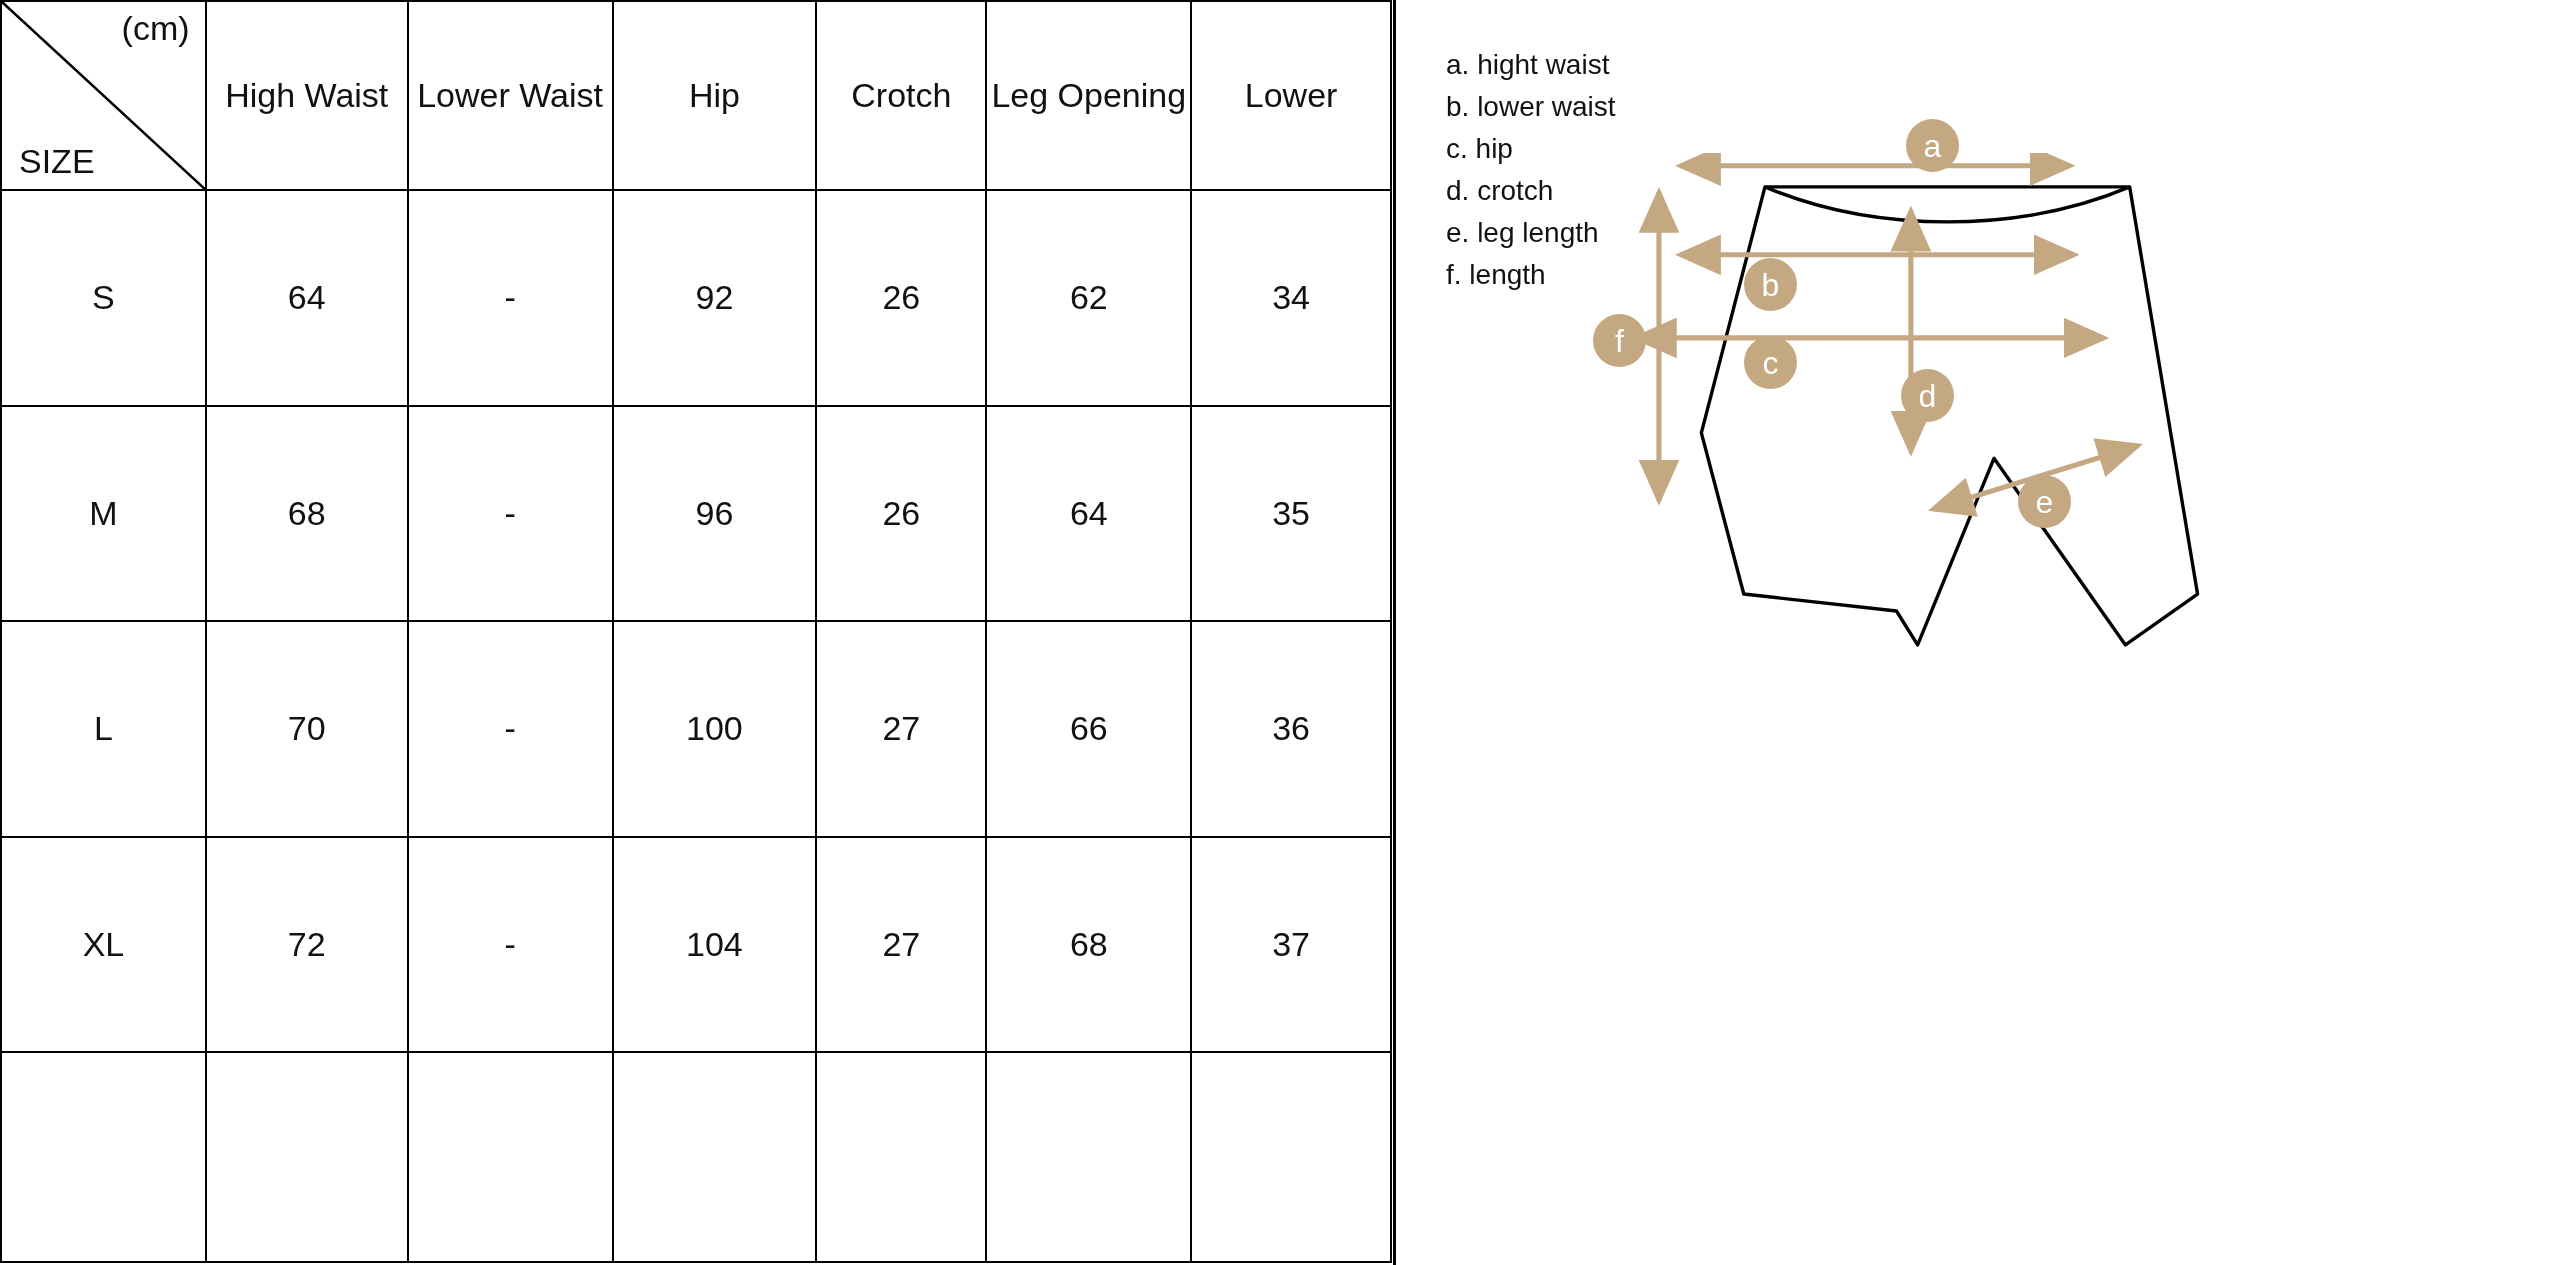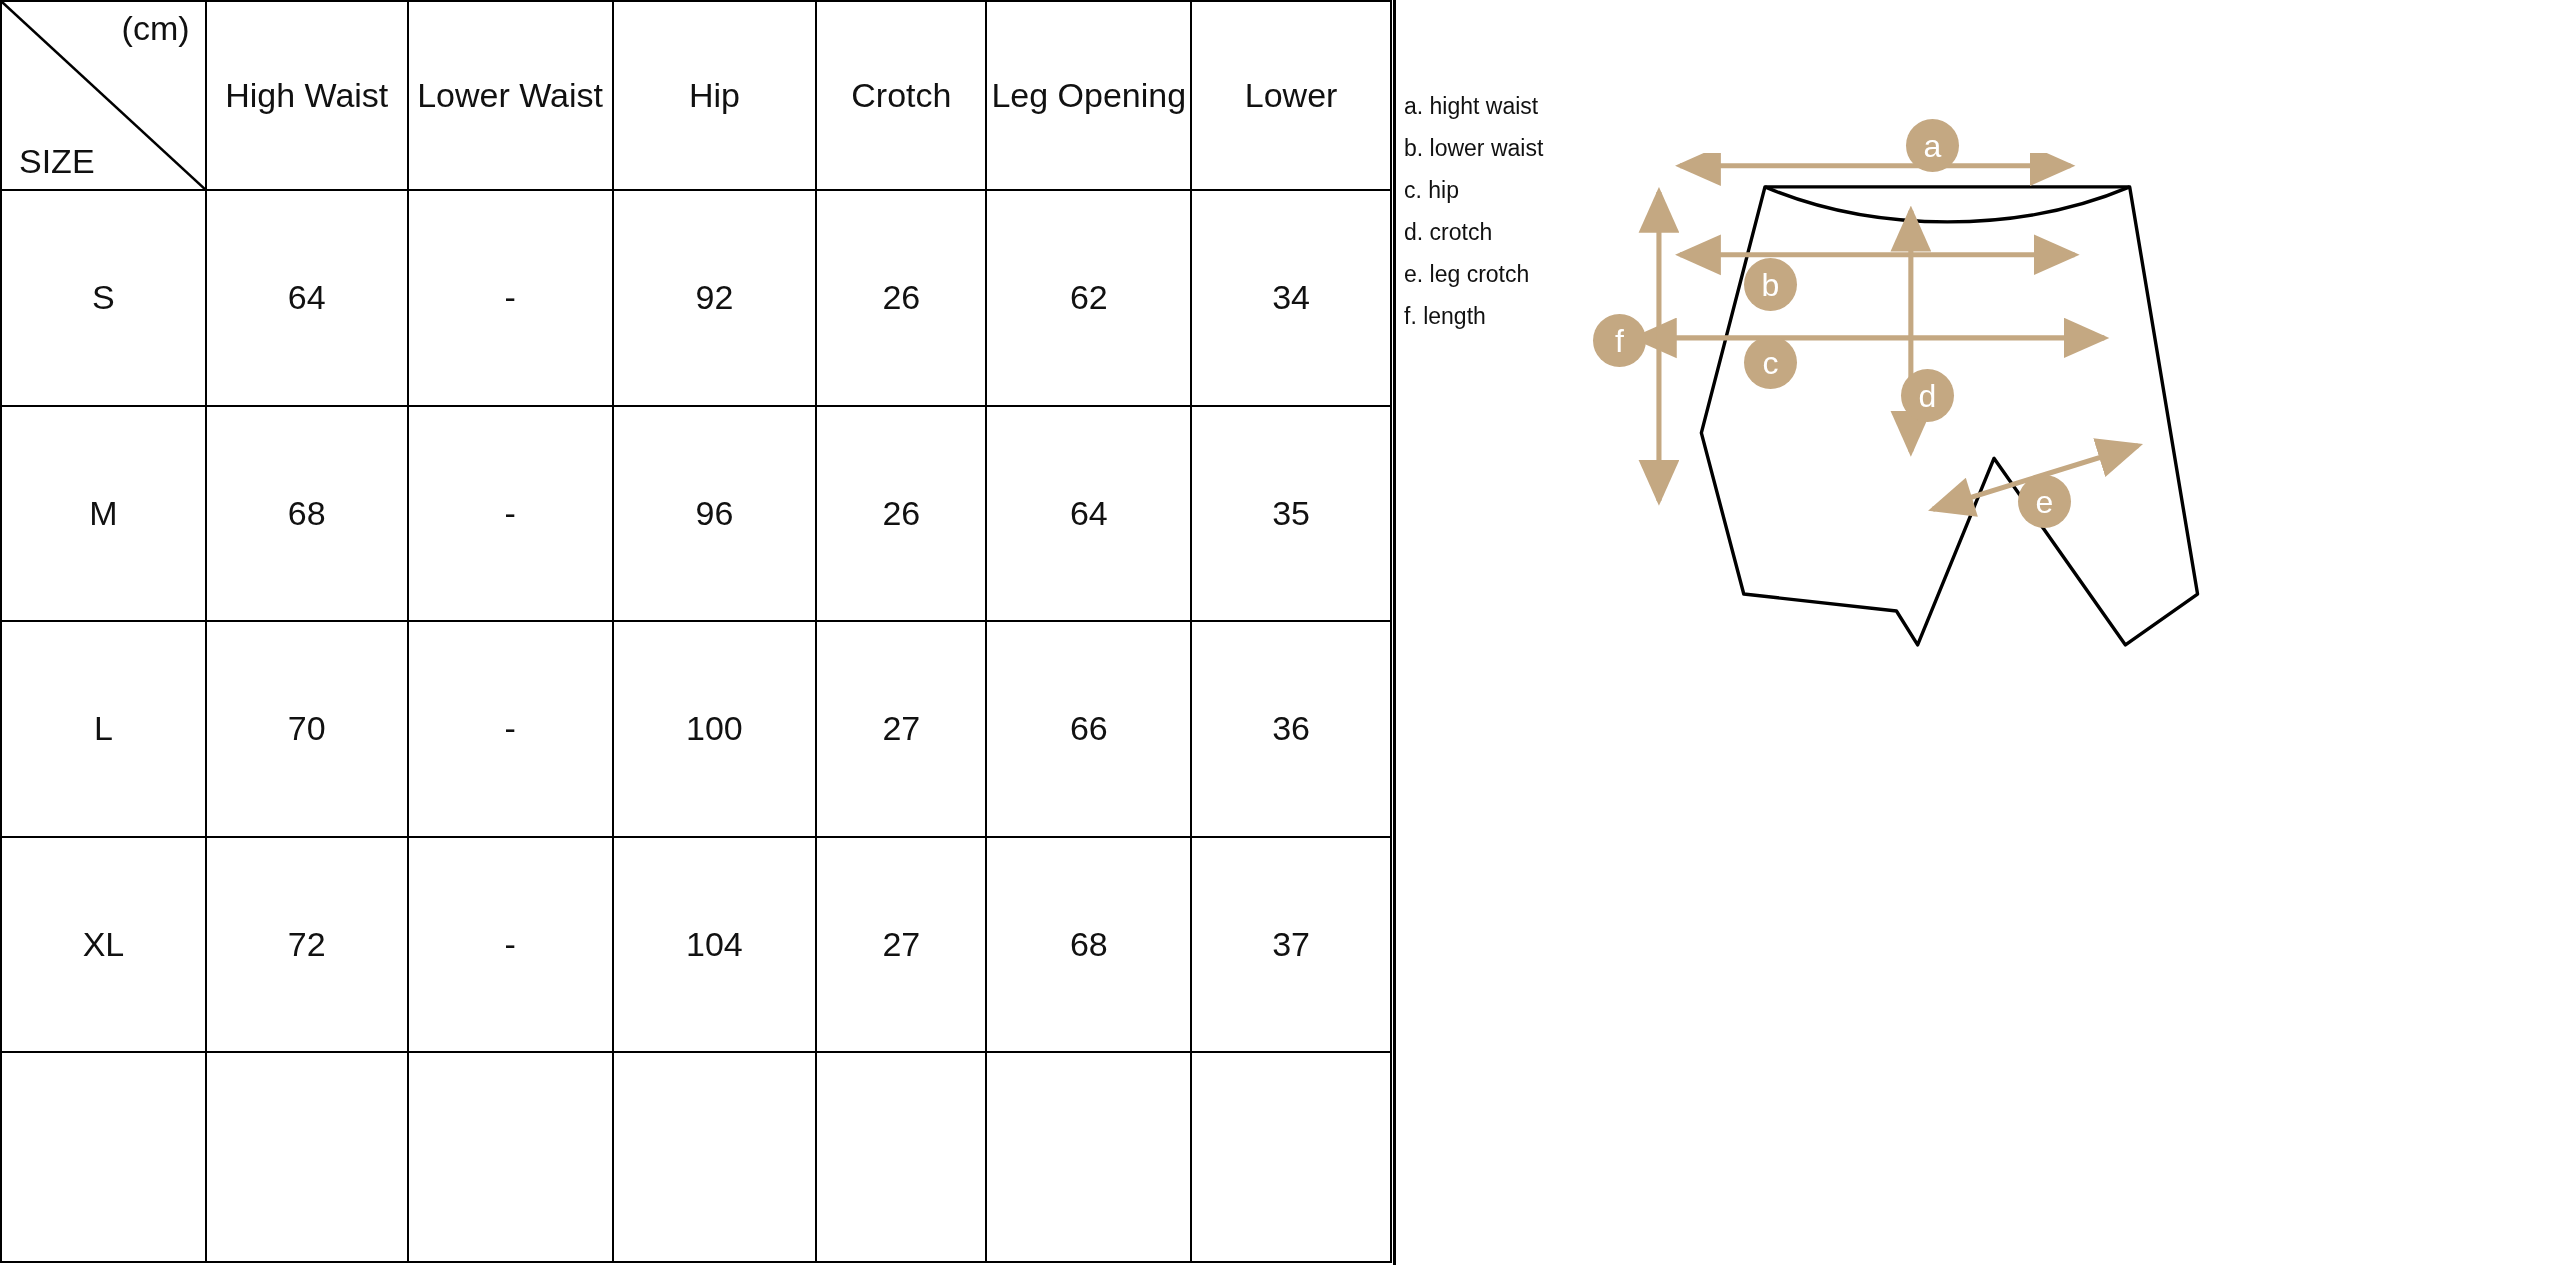--- a/index.html
+++ b/index.html
@@ -80,26 +80,25 @@
     position: absolute;
     bottom: 8.5px;
     left: 17px;
     font-size: 34px;
     color: #111;
   }
 
   
   .legend {
     position: absolute;
-    left: 1404px;
+    left: 1446px;
     top: 44px;
-    font-size: 23px;
+    font-size: 28px;
     line-height: 42px;
     color: #111111;
-    margin-top: 41px;
   }
   .legend div { white-space: nowrap; }
 
   .figure {
     position: absolute;
     left: 1400px;
     top: 153px;
     width: 1171px;
     height: 933px;
   }
@@ -210,21 +209,21 @@
     </table>
   </div>
 
   <div class="sep"></div>
 
   <div class="legend">
     <div>a. hight waist</div>
     <div>b. lower waist</div>
     <div>c. hip</div>
     <div>d. crotch</div>
-    <div>e. leg crotch</div>
+    <div>e. leg length</div>
     <div>f. length</div>
   </div>
 
   <div class="figure">
     <svg width="1171" height="933" viewBox="0 0 1380 1100">
       <defs>
         <marker id="arrHead" markerWidth="10" markerHeight="10" refX="8" refY="4" orient="auto" markerUnits="strokeWidth">
           <path d="M0,0 L9,4 L0,8 z" fill="#c4a882"></path>
         </marker>
         <marker id="arrTail" markerWidth="10" markerHeight="10" refX="1" refY="4" orient="auto" markerUnits="strokeWidth">

